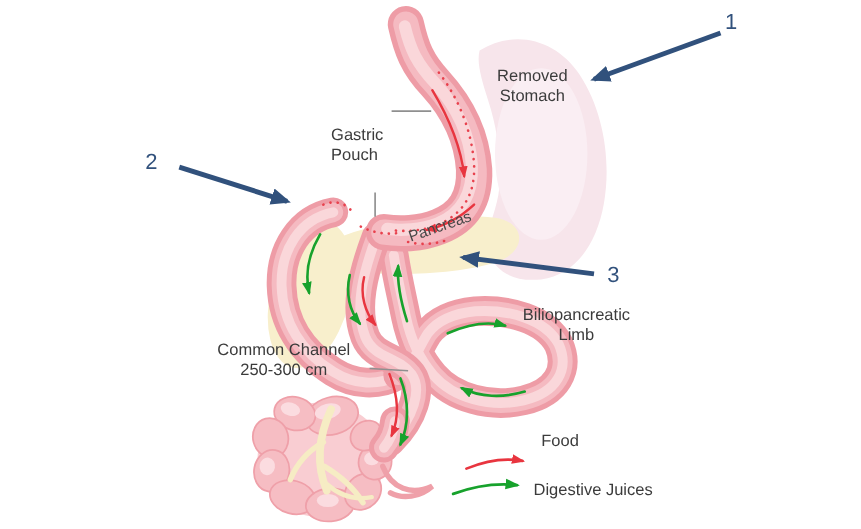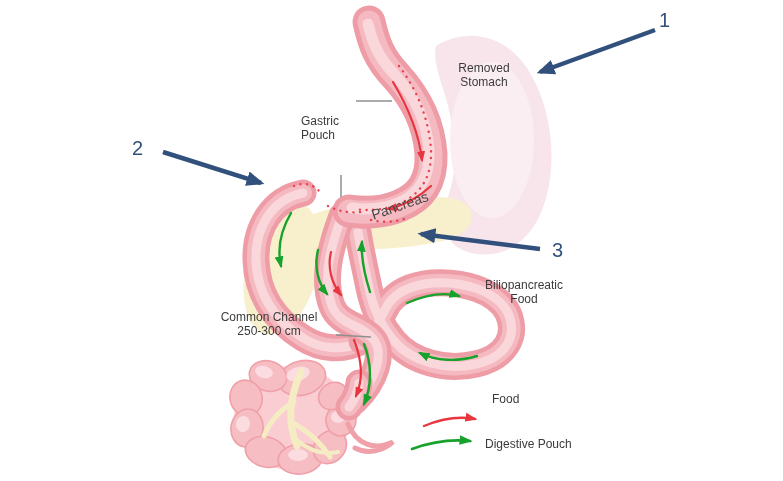--- a/index.html
+++ b/index.html
@@ -2,21 +2,21 @@
 <html><head>
 <meta charset="utf-8">
 <style>
   html,body{margin:0;padding:0;background:#ffffff;}
   .stage{
     position:relative;width:783px;height:481px;background:#ffffff;
     font-family:"Liberation Sans", sans-serif;overflow:hidden;
   }
   .art{position:absolute;left:0;top:0;}
   .lbl{
-    position:absolute;font-size:12px;line-height:1.2;color:#3b3b3b;
+    position:absolute;font-size:15px;line-height:1.2;color:#3b3b3b;
     white-space:pre-line;
   }
   .lbl.center{text-align:center;}
   .lbl.num{font-size:20px;color:#31517c;}
   .lbl.rot{transform:rotate(-19deg);transform-origin:0 50%;font-size:14px;color:#474747;}
 </style>
 </head>
 <body>
 
 <div class="stage">
@@ -158,25 +158,25 @@
   <div class="lbl" style="left:301px;top:86px;margin-top:28px;">Gastric
 Pouch</div>
 
   <div class="lbl center" style="left:428px;top:61px;width:112px;">Removed
 Stomach</div>
 
 
   <div class="lbl rot" style="left:372px;top:207px;">Pancreas</div>
 
   <div class="lbl center" style="left:458px;top:278px;width:132px;">Biliopancreatic
-Food</div>
+Limb</div>
 
-  <div class="lbl center" style="left:203px;top:310px;width:132px;text-align:center;">Common Channel
+  <div class="lbl center" style="left:192px;top:310px;width:132px;text-align:center;">Common Channel
 250-300 cm</div>
 
   <div class="lbl num" style="left:659px;top:8px;">1</div>
   <div class="lbl num" style="left:132px;top:136px;">2</div>
   <div class="lbl num" style="left:552px;top:238px;">3</div>
 
   <div class="lbl" style="left:492px;top:392px;">Food</div>
-  <div class="lbl" style="left:485px;top:437px;">Digestive Pouch</div>
+  <div class="lbl" style="left:485px;top:437px;">Digestive Juices</div>
 
 </div>
 
 </body></html>

